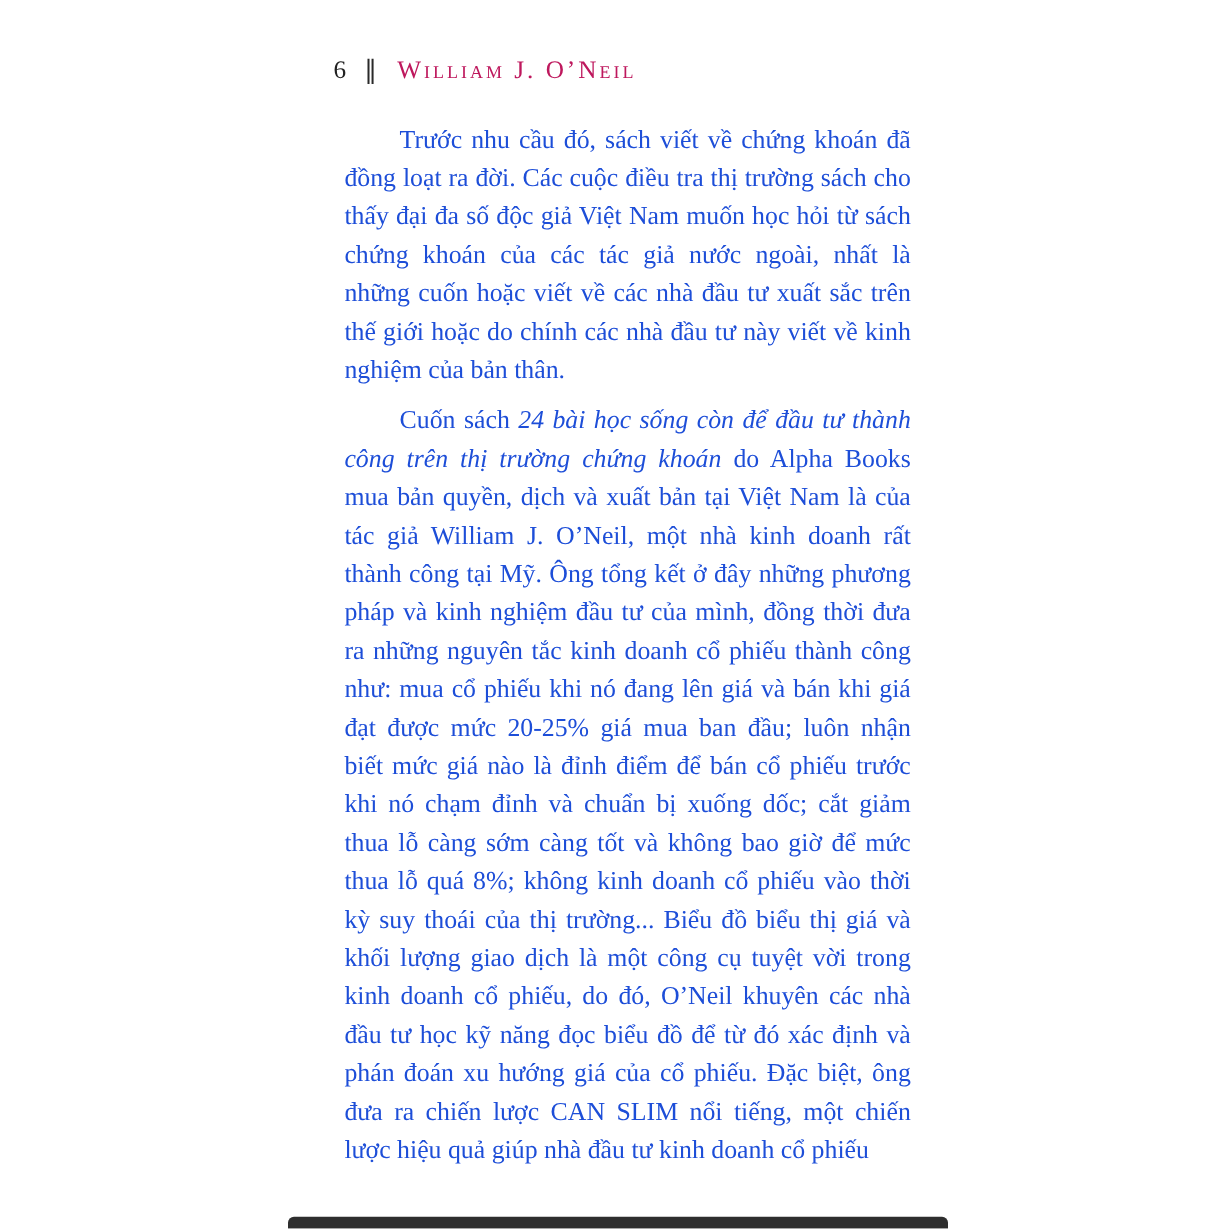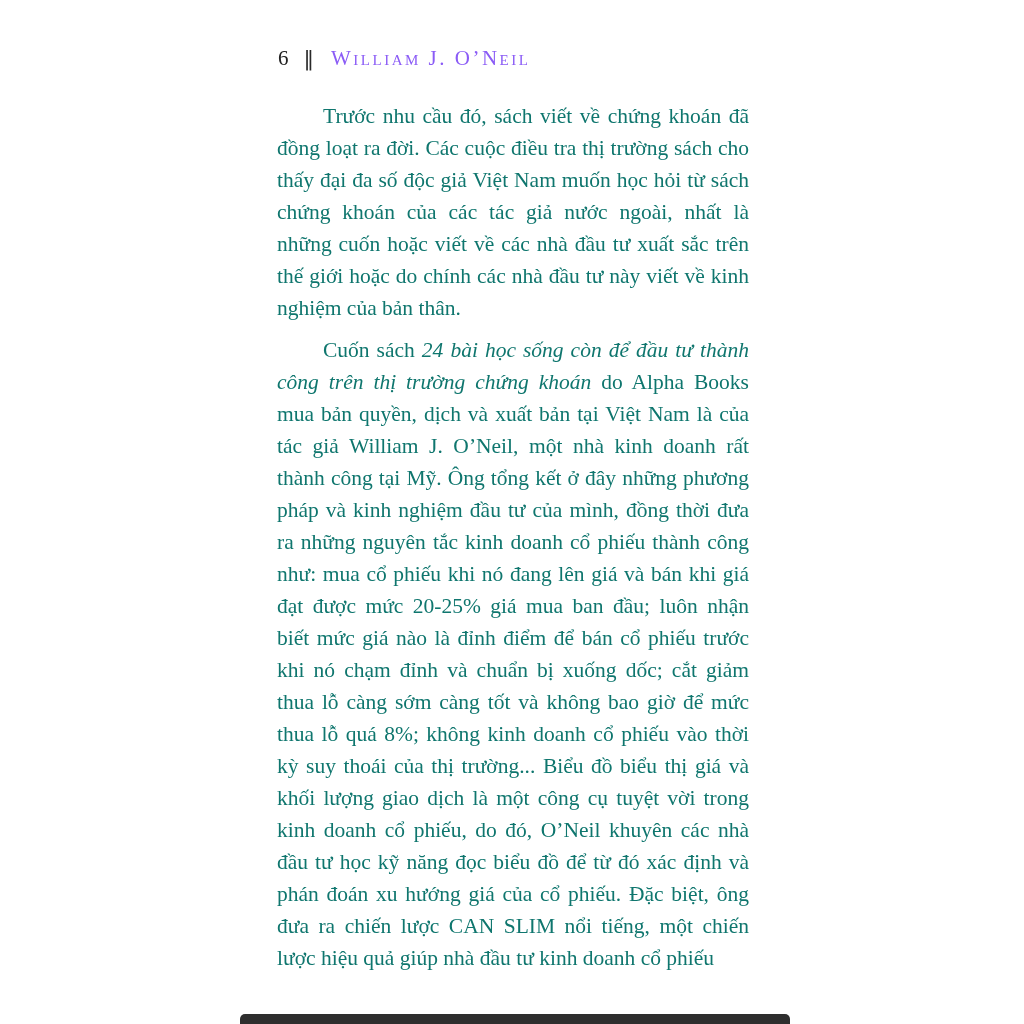--- a/index.html
+++ b/index.html
@@ -31,31 +31,31 @@
   .header-sep {
     font-size: 21px;
     color: #2a2a2a;
     margin: 0 17px 0 15px;
     font-family: "DejaVu Serif", "DejaVu Sans", serif;
   }
   .running-title {
     font-variant: small-caps;
     letter-spacing: 2.5px;
     font-size: 21px;
-    color: #8b5cf6;
+    color: #be185d;
   }
   .body-text {
     position: absolute;
-    left: 277px;
+    left: 287px;
     top: 100px;
     width: 472px;
     text-align: justify;
     font-size: 21.5px;
     line-height: 32px;
-    color: #0f766e;
+    color: #1d4ed8;
   }
   .body-text p {
     margin: 0 0 10px 0;
     text-indent: 46px;
   }
   .body-text em {
     font-style: italic;
   }
   .bottom-bar {
     position: absolute;

